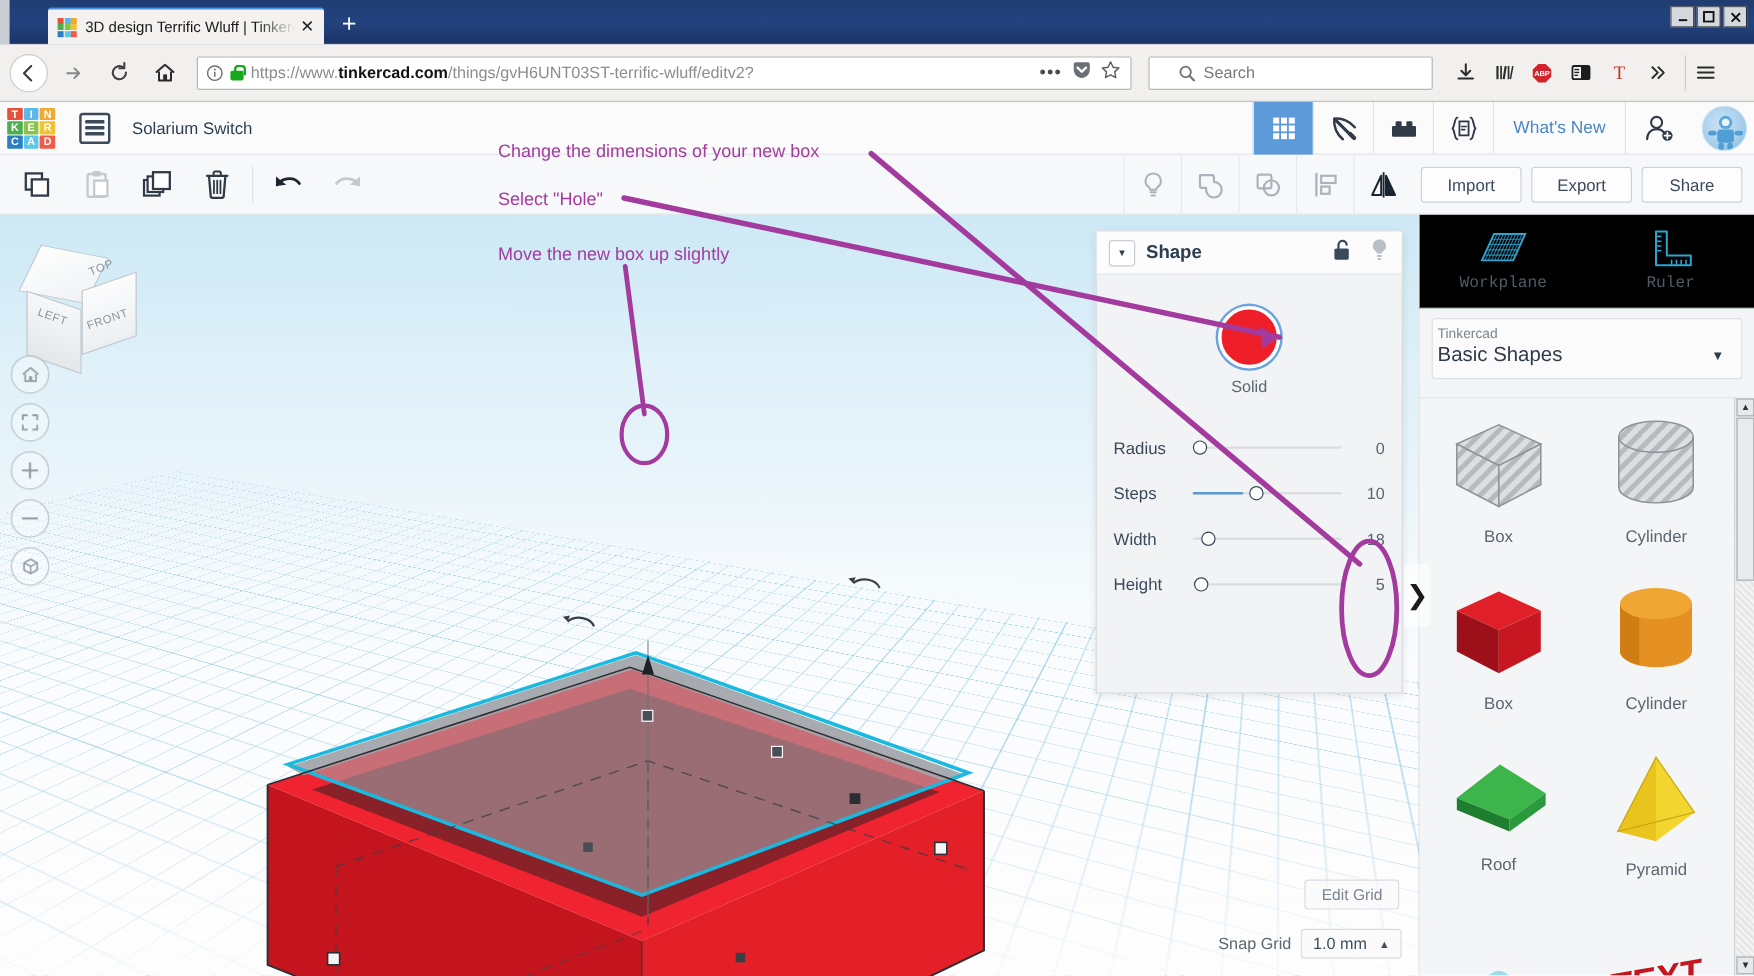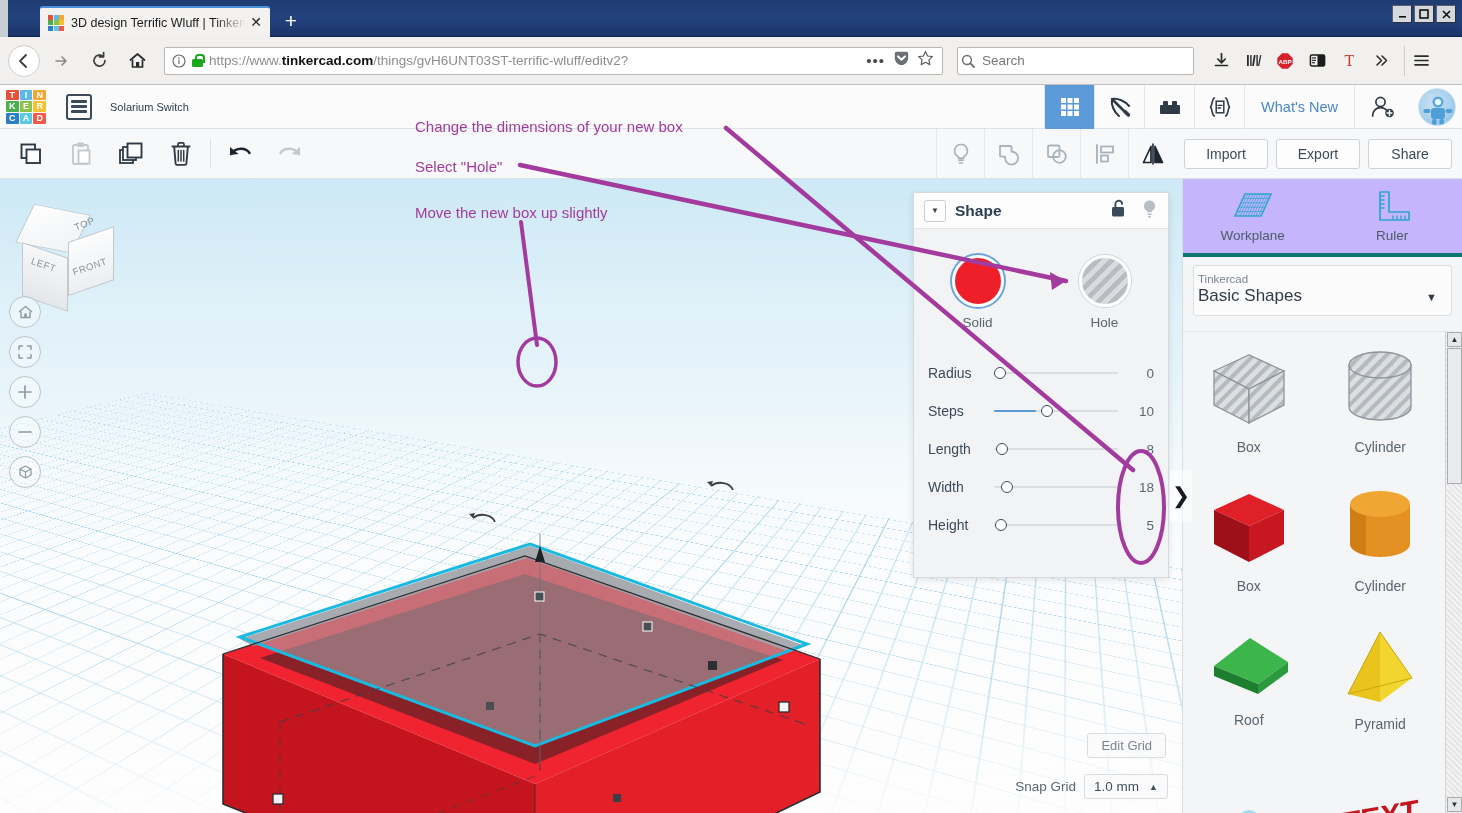--- a/index.html
+++ b/index.html
@@ -97,21 +97,21 @@
   .lock-ico::before {
     content:""; position:absolute; left:2.5px; top:0; width:6px; height:7px;
     border:2px solid #18a81c; border-bottom:none;
     border-top-left-radius:3.5px; border-top-right-radius:3.5px;
   }
   .url-dots { color:#4b4b4b; font-size:15px; letter-spacing:1px; flex:0 0 auto; padding:0 2px; cursor:pointer;}
   .pocket-ico, .star-ico { flex: 0 0 18px; cursor: pointer; }
   .searchbar {
     flex: 0 0 237px; height: 28px; margin-left: 14px;
     background: #ffffff; border: 1px solid #b9b7b4; border-radius: 2px;
-    display: flex; align-items: center; padding: 0 3px; gap: 7px;
+    display: flex; align-items: center; padding: 0 24px; gap: 7px;
   }
   .search-ph { font-size: 13.5px; color: #76787b; }
   .nav-right { display: flex; align-items: center; margin-left: 12px; gap: 2px; }
   .nav-ico {
     width: 30px; height: 30px; display: flex; align-items: center; justify-content: center;
     cursor: pointer; color: #2b2b2b;
   }
 
   
   .tc-header {
@@ -130,21 +130,21 @@
     border-radius: 1px; font-family: "Liberation Sans", sans-serif;
   }
   .tc-grid-btn {
     width: 26px; height: 26px; margin-left: 20px; flex: 0 0 26px;
     border: 2px solid #3b4a5a; border-radius: 3px;
     display:flex; flex-direction:column; justify-content:center; gap:2.5px; padding: 0 3px;
     cursor: pointer;
   }
   .tc-grid-btn span { display:block; height:2.5px; background:#3b4a5a; border-radius:1px; }
   .tc-doc-title {
-    margin-left: 18px; font-size: 11px; color: #2c3e50; font-weight: 400;
+    margin-left: 18px; font-size: 14px; color: #2c3e50; font-weight: 400;
   }
   .tc-header-right { margin-left: auto; display: flex; align-items: stretch; height: 44px; }
   .tc-hbtn {
     width: 50px; display: flex; align-items: center; justify-content: center;
     border-left: 1px solid #e3e6e9; cursor: pointer; color:#3b4a5a;
   }
   .tc-hbtn.active { background: #5c9ada; color: #fff; }
   .tc-whatsnew {
     padding: 0 16px; display:flex; align-items:center; border-left:1px solid #e3e6e9;
     font-size: 14.5px; color: #4a86c8; cursor: pointer; white-space: nowrap;
@@ -318,21 +318,21 @@
     position:absolute; top:1px; width:12px; height:12px; border-radius:50%;
     background:#ffffff; border:1.5px solid #3b4a5a; z-index:2;
   }
   .sp-val { width: 26px; text-align:right; font-size: 13.5px; color:#5a6670; }
 
   
   .sidebar {
     position:absolute; left: 1182px; top: 179px; width: 280px; height: 634px;
     background:#f4f5f6; border-left:1px solid #dadde0;
   }
-  .sb-tools { display:flex; height: 78px; border-bottom:4px solid #0f766e; background:#c4b5fd; }
+  .sb-tools { display:flex; height: 78px; border-bottom:1px solid #0f766e; background:#000000;font-family:Liberation Mono, monospace; }
   .sb-tool { flex:1; display:flex; flex-direction:column; align-items:center; justify-content:center;
              gap:6px; cursor:pointer; }
   .sb-tool-lbl { font-size: 13.5px; color:#4e5b66; }
   .sb-select-wrap { padding: 8px 10px 10px; background:#f4f5f6; }
   .sb-select {
     background:#fbfbfc; border:1px solid #dcdfe2; border-radius:3px;
     padding: 7px 4px 9px; position:relative; cursor:pointer;
   }
   .sb-select-sm { font-size: 11.5px; color:#7b868f; margin-bottom: 1px; }
   .sb-select-lg { font-size: 17px; color:#2f3c48; }
@@ -802,47 +802,36 @@
         </span>
       </div>
     </div>
 
     <div class="sp-body">
       <div class="sp-modes">
         <div class="sp-mode">
           <div class="sp-swatch solid"></div>
           <div class="sp-mode-lbl">Solid</div>
         </div>
-        <div class="sp-mode">
-          <div class="sp-swatch hole"></div>
-          <div class="sp-mode-lbl">Hole</div>
-        </div>
       </div>
 
       <div class="sp-sliders" id="sliders">
           <div class="sp-row">
             <div class="sp-row-lbl">Radius</div>
             <div class="sp-track">
               <div class="sp-knob" style="left: 0%;"></div>
             </div>
             <div class="sp-val">0</div>
           </div>
           <div class="sp-row">
             <div class="sp-row-lbl">Steps</div>
             <div class="sp-track filled">
               <div class="sp-knob" style="left: 38%;"></div>
             </div>
             <div class="sp-val">10</div>
-          </div>
-          <div class="sp-row">
-            <div class="sp-row-lbl">Length</div>
-            <div class="sp-track">
-              <div class="sp-knob" style="left: 2%;"></div>
-            </div>
-            <div class="sp-val">8</div>
           </div>
           <div class="sp-row">
             <div class="sp-row-lbl">Width</div>
             <div class="sp-track">
               <div class="sp-knob" style="left: 6%;"></div>
             </div>
             <div class="sp-val">18</div>
           </div>
           <div class="sp-row">
             <div class="sp-row-lbl">Height</div>

